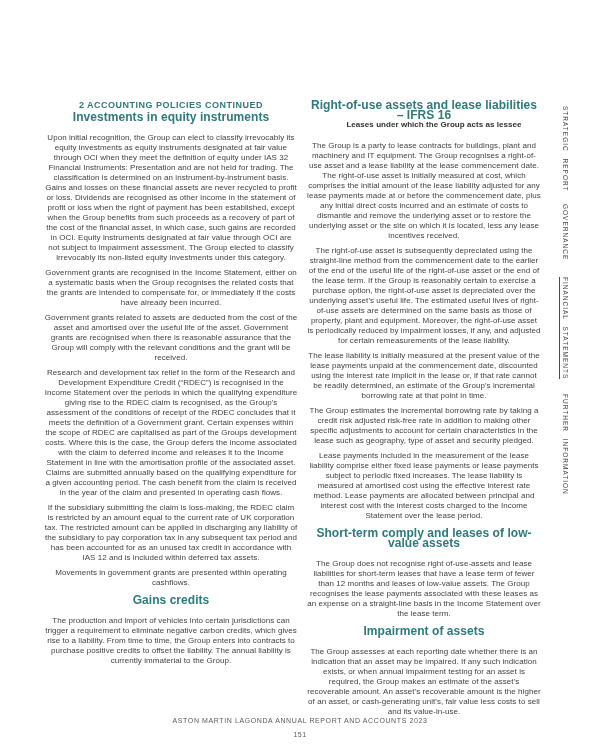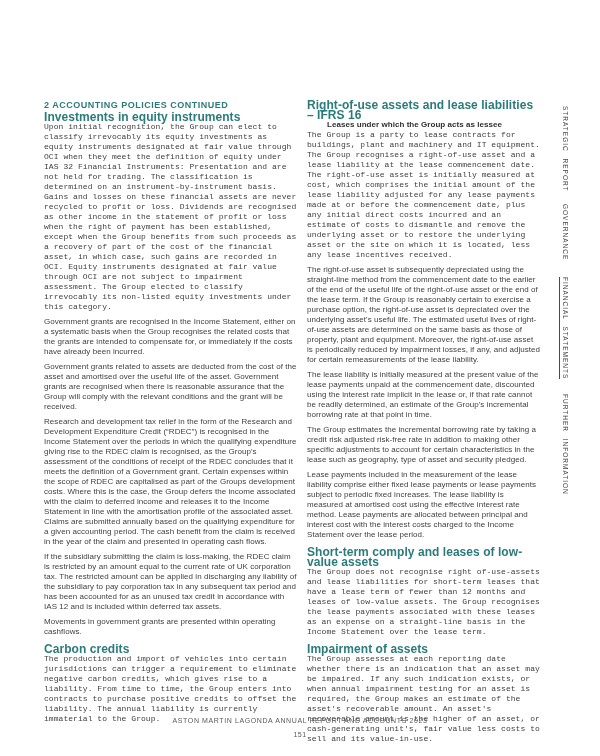--- a/index.html
+++ b/index.html
@@ -15,20 +15,21 @@
     color: #3f3f3f;
     overflow: hidden;
   }
   .content {
     position: absolute;
     left: 44px;
     top: 100px;
     width: 497px;
     display: flex;
     gap: 9px;
+    text-align: center;
   }
   .col {
     font-size: 8px;
     line-height: 10px;
     letter-spacing: 0.05px;
   }
   .col.left  { width: 254px; }
   .col.right { width: 234px; }
   .col > :first-child { margin-top: 0; }
   h2.section-header {
@@ -52,21 +53,21 @@
     line-height: 10px;
     font-weight: bold;
     color: #303030;
     margin: 0;
     padding-left: 20px;
   }
   p.body-para {
     margin: 0 0 5px 0;
   }
   h3.head-teal + p.body-para,
-  .subhead-dark + p.body-para { margin-top: 0; font-family: Liberation Mono, monospace; }
+  .subhead-dark + p.body-para { margin-top: 11px; }
 
   
   .side-rail { position: absolute; top: 0; left: 558px; width: 20px; height: 756px; }
   .rail-item {
     position: absolute;
     left: 4px;
     writing-mode: vertical-rl;
     font-size: 6.5px;
     letter-spacing: 1px;
     word-spacing: 4px;
@@ -108,21 +109,21 @@
 
   <div class="col left">
     <h2 class="section-header">2 ACCOUNTING POLICIES CONTINUED</h2>
     <h3 class="head-teal">Investments in equity instruments</h3>
     <p class="body-para">Upon initial recognition, the Group can elect to classify irrevocably its equity investments as equity instruments designated at fair value through OCI when they meet the definition of equity under IAS 32 Financial Instruments: Presentation and are not held for trading. The classification is determined on an instrument-by-instrument basis. Gains and losses on these financial assets are never recycled to profit or loss. Dividends are recognised as other income in the statement of profit or loss when the right of payment has been established, except when the Group benefits from such proceeds as a recovery of part of the cost of the financial asset, in which case, such gains are recorded in OCI. Equity instruments designated at fair value through OCI are not subject to impairment assessment. The Group elected to classify irrevocably its non-listed equity investments under this category.</p>
     <p class="body-para">Government grants are recognised in the Income Statement, either on a systematic basis when the Group recognises the related costs that the grants are intended to compensate for, or immediately if the costs have already been incurred.</p>
     <p class="body-para">Government grants related to assets are deducted from the cost of the asset and amortised over the useful life of the asset. Government grants are recognised when there is reasonable assurance that the Group will comply with the relevant conditions and the grant will be received.</p>
     <p class="body-para">Research and development tax relief in the form of the Research and Development Expenditure Credit (“RDEC”) is recognised in the Income Statement over the periods in which the qualifying expenditure giving rise to the RDEC claim is recognised, as the Group's assessment of the conditions of receipt of the RDEC concludes that it meets the definition of a Government grant. Certain expenses within the scope of RDEC are capitalised as part of the Groups development costs. Where this is the case, the Group defers the income associated with the claim to deferred income and releases it to the Income Statement in line with the amortisation profile of the associated asset. Claims are submitted annually based on the qualifying expenditure for a given accounting period. The cash benefit from the claim is received in the year of the claim and presented in operating cash flows.</p>
     <p class="body-para">If the subsidiary submitting the claim is loss-making, the RDEC claim is restricted by an amount equal to the current rate of UK corporation tax. The restricted amount can be applied in discharging any liability of the subsidiary to pay corporation tax in any subsequent tax period and has been accounted for as an unused tax credit in accordance with IAS 12 and is included within deferred tax assets.</p>
     <p class="body-para">Movements in government grants are presented within operating cashflows.</p>
-    <h3 class="head-teal">Carbon credits</h3>
+    <h3 class="head-teal">Gains credits</h3>
     <p class="body-para">The production and import of vehicles into certain jurisdictions can trigger a requirement to eliminate negative carbon credits, which gives rise to a liability. From time to time, the Group enters into contracts to purchase positive credits to offset the liability. The annual liability is currently immaterial to the Group.</p>
   </div>
 
   <div class="col right">
     <h3 class="head-teal">Right-of-use assets and lease liabilities – IFRS 16</h3>
     <div class="subhead-dark">Leases under which the Group acts as lessee</div>
     <p class="body-para">The Group is a party to lease contracts for buildings, plant and machinery and IT equipment. The Group recognises a right-of-use asset and a lease liability at the lease commencement date. The right-of-use asset is initially measured at cost, which comprises the initial amount of the lease liability adjusted for any lease payments made at or before the commencement date, plus any initial direct costs incurred and an estimate of costs to dismantle and remove the underlying asset or to restore the underlying asset or the site on which it is located, less any lease incentives received.</p>
     <p class="body-para">The right-of-use asset is subsequently depreciated using the straight-line method from the commencement date to the earlier of the end of the useful life of the right-of-use asset or the end of the lease term. If the Group is reasonably certain to exercise a purchase option, the right-of-use asset is depreciated over the underlying asset's useful life. The estimated useful lives of right-of-use assets are determined on the same basis as those of property, plant and equipment. Moreover, the right-of-use asset is periodically reduced by impairment losses, if any, and adjusted for certain remeasurements of the lease liability.</p>
     <p class="body-para">The lease liability is initially measured at the present value of the lease payments unpaid at the commencement date, discounted using the interest rate implicit in the lease or, if that rate cannot be readily determined, an estimate of the Group's incremental borrowing rate at that point in time.</p>
     <p class="body-para">The Group estimates the incremental borrowing rate by taking a credit risk adjusted risk-free rate in addition to making other specific adjustments to account for certain characteristics in the lease such as geography, type of asset and security pledged.</p>

